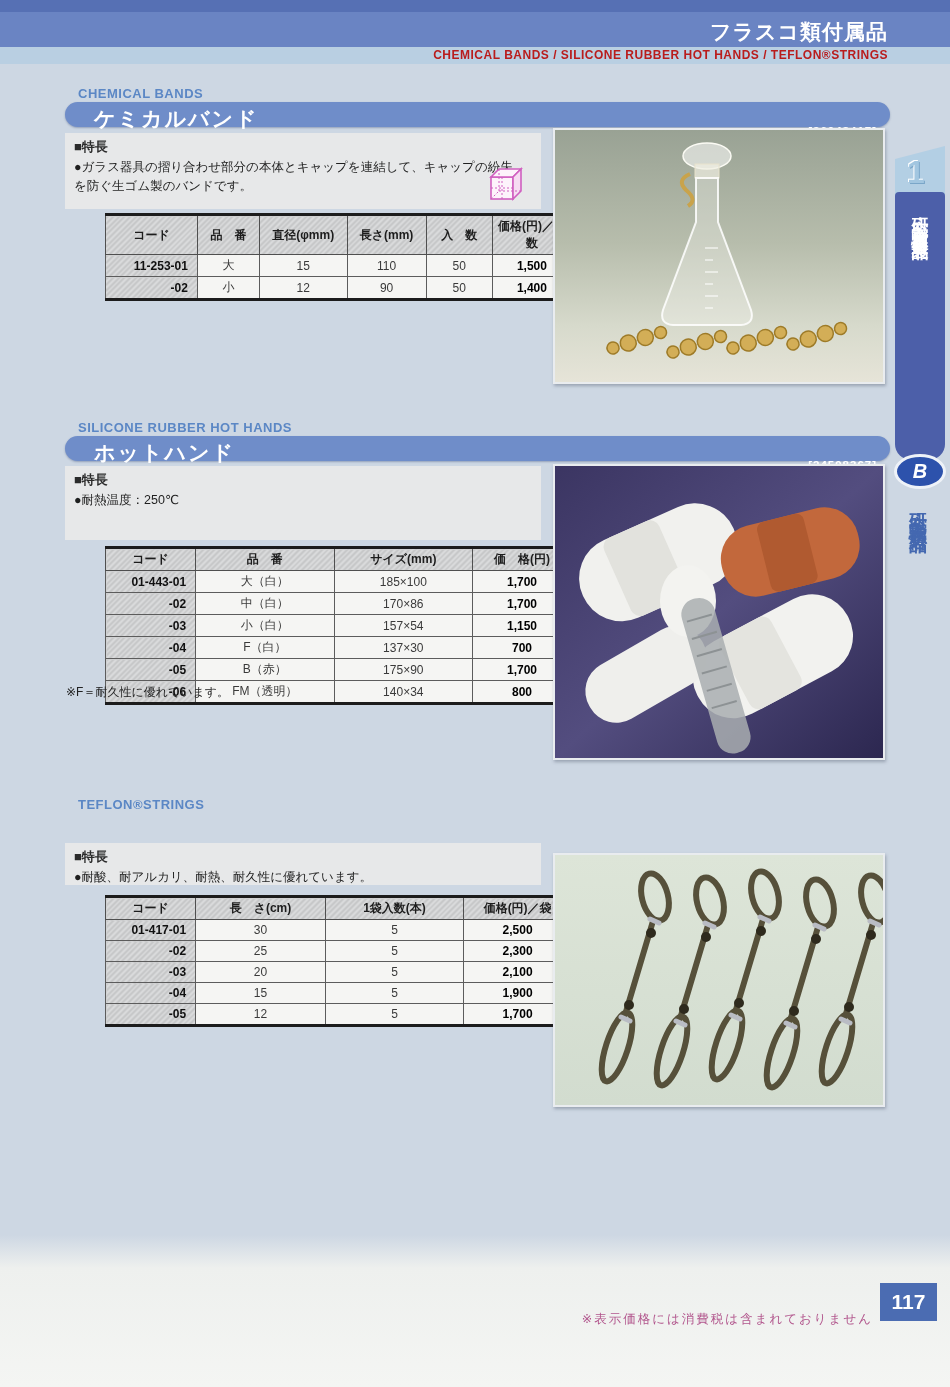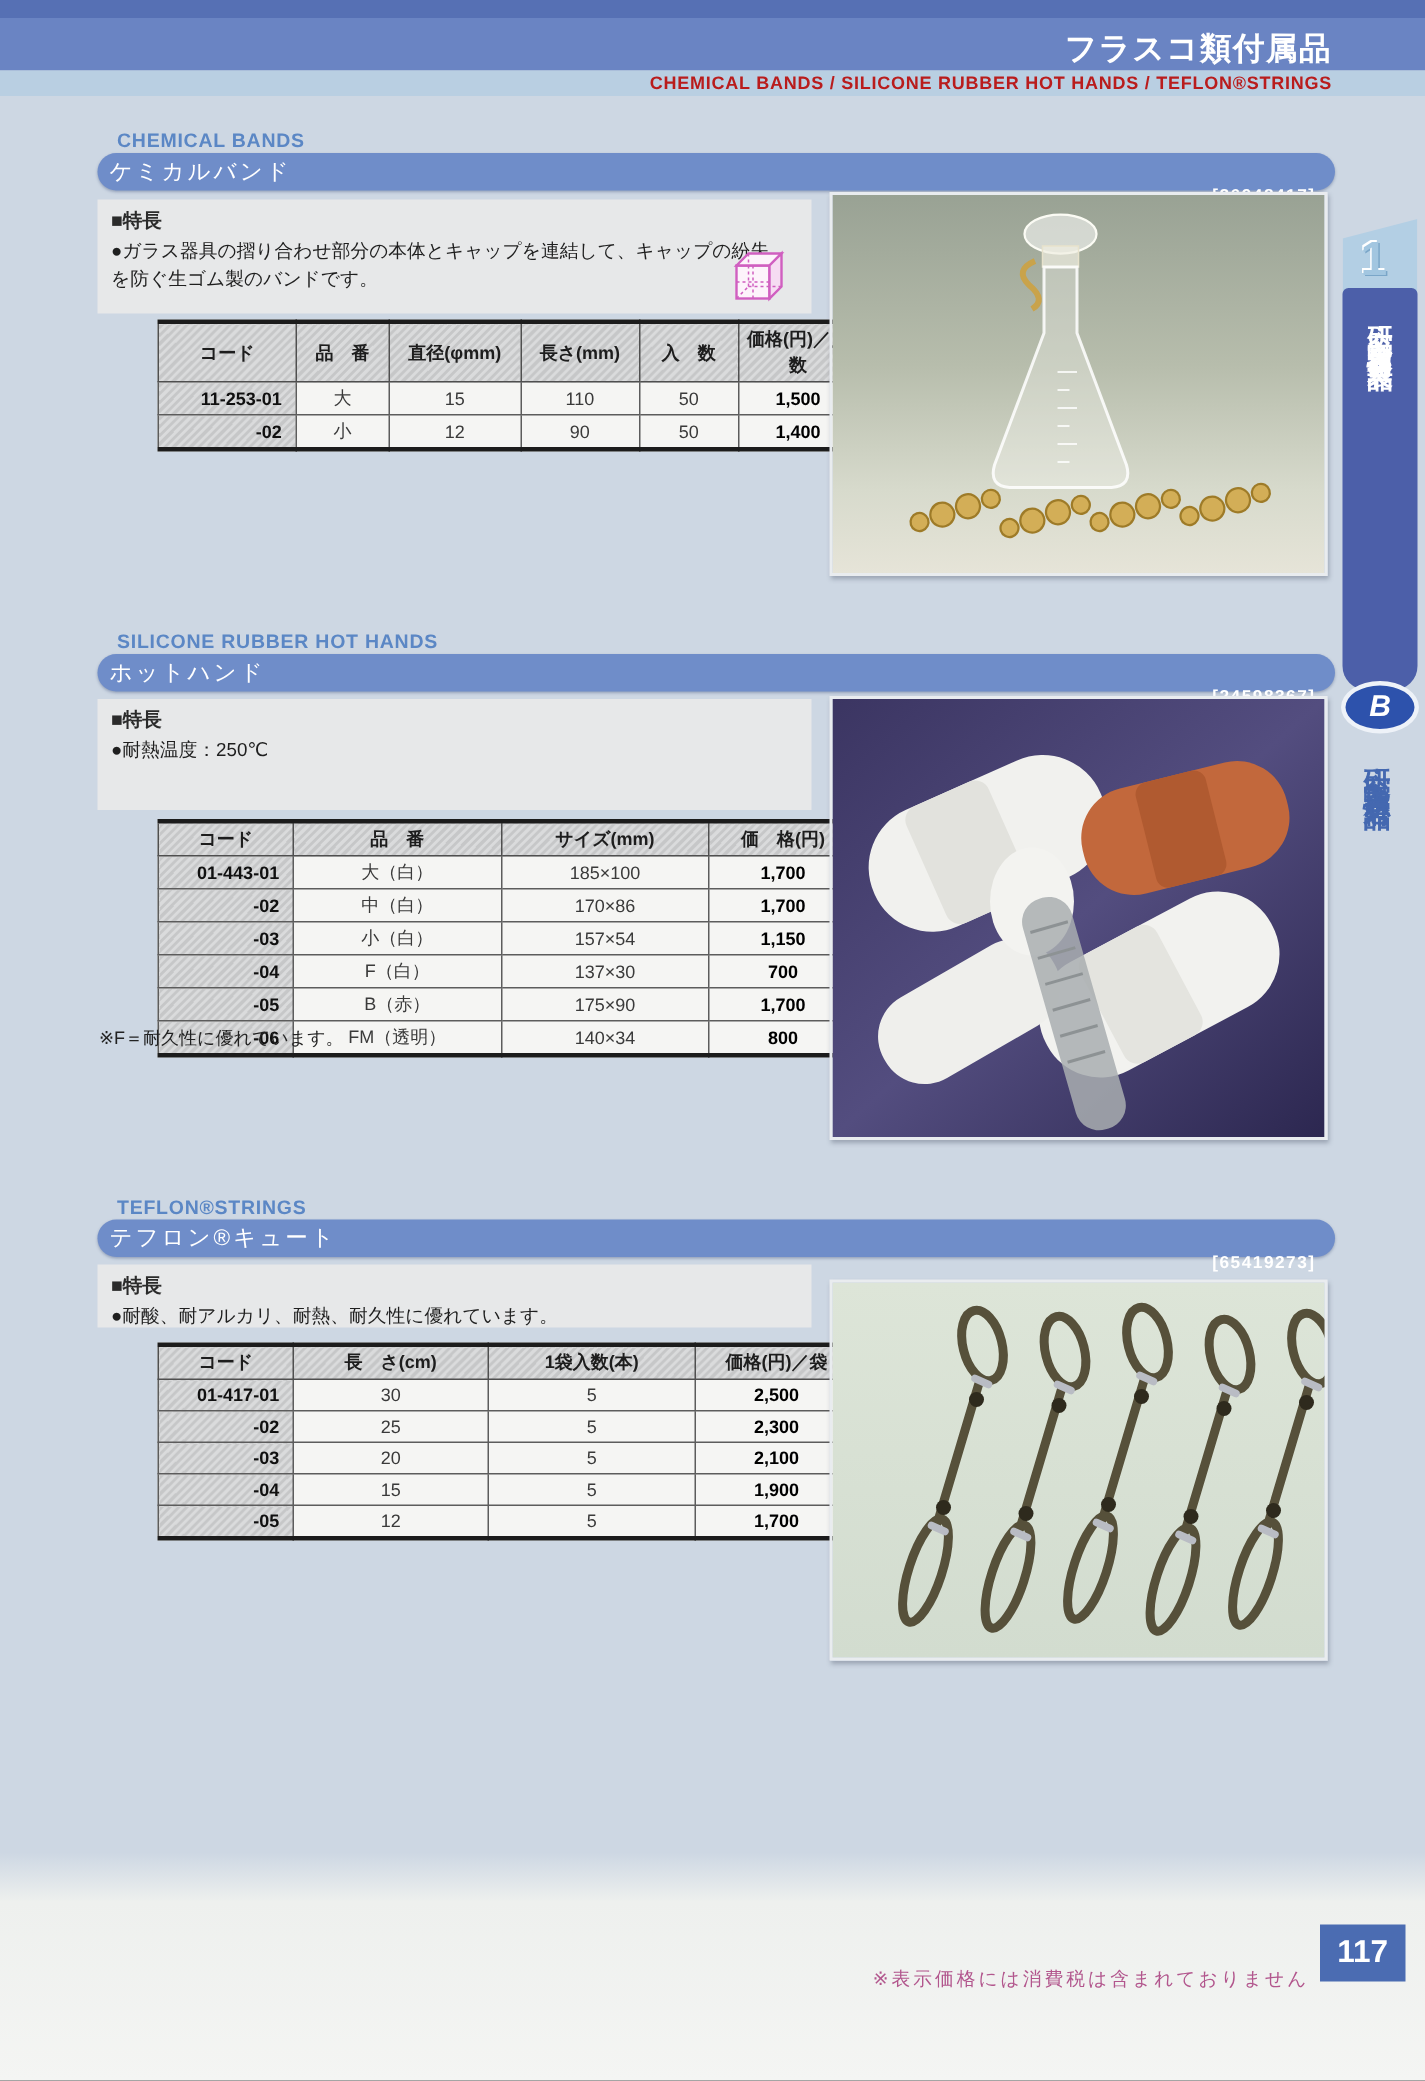--- a/index.html
+++ b/index.html
@@ -9,21 +9,21 @@
   
   .band-main{position:absolute;left:0;top:0;width:950px;height:47px;background:#6a84c3;text-align:center;}
   .band-dark{position:absolute;left:0;top:0;width:950px;height:12px;background:#5670b4;}
   .band-title{position:absolute;right:62px;top:18px;color:#ffffff;font-weight:bold;font-size:21px;letter-spacing:1px;}
   .band-sub{position:absolute;left:0;top:47px;width:950px;height:17px;background:#b9cfe2;}
   .band-sub-text{position:absolute;right:62px;top:1px;color:#b91c1c;font-weight:bold;font-size:12px;letter-spacing:.5px;}
   
   .eng-label{position:absolute;left:78px;color:#5b87c5;font-weight:bold;font-size:13px;letter-spacing:.5px;}
   .sec-bar{position:absolute;left:65px;width:825px;height:25px;background:#6f8dc9;border-radius:13px;
            box-shadow:0 1px 2px rgba(40,60,110,.35);}
-  .sec-bar .jp{position:absolute;left:8px;top:3px;color:#fff;font-weight:normal;font-size:15px;letter-spacing:2px;}
+  .sec-bar .jp{position:absolute;left:29px;top:3px;color:#fff;font-weight:bold;font-size:21px;letter-spacing:2px;}
   .sec-bar .code{position:absolute;right:13px;top:23px;color:#fff;font-weight:bold;font-size:11.5px;letter-spacing:1px;}
   .feat-panel{position:absolute;left:65px;width:476px;background:#e7e8e9;padding:5px 9px 7px 9px;box-sizing:border-box;}
   .feat-head{font-weight:bold;font-size:13px;color:#2b2b2b;margin-bottom:2px;}
   .feat-line{font-size:12.5px;color:#1f1f1f;line-height:1.5;}
   .tbl-note{position:absolute;left:66px;font-size:12px;color:#222;}
   
   table.spec{position:absolute;left:65px;border-collapse:collapse;width:467px;table-layout:fixed;
              border-top:3px solid #1c1c1c;border-bottom:3px solid #1c1c1c;background:#f5f5f3;font-size:12px;margin-left:40px;}
   table.spec th{background:repeating-linear-gradient(135deg,#c6c7c8 0 2px,#dadbdc 2px 4px);
                 border:1px solid #4f4f4f;font-weight:bold;color:#1d1d1d;padding:2px 3px;height:16px;}
@@ -286,24 +286,20 @@
               <line x1="154" y1="196" x2="154" y2="222"></line>
               <line x1="172" y1="196" x2="172" y2="222"></line>
               <line x1="190" y1="196" x2="190" y2="222"></line>
             </g>
         </g>
       </g>
     </svg>
   </div>
 
   <div class="eng-label" style="top:797px">TEFLON®STRINGS</div>
-  <div class="sec-bar" style="top:813px">
-    <span class="jp">テフロン®キュート</span>
-    <span class="code">[65419273]</span>
-  </div>
   <div class="feat-panel" style="top:843px;height:42px">
     <div class="feat-head">■特長</div>
     <div class="feat-line">●耐酸、耐アルカリ、耐熱、耐久性に優れています。</div>
   </div>
   <table class="spec t3" style="top:895px">
     <thead>
         <tr>
           <th>コード</th>
           <th>長　さ(cm)</th>
           <th>1袋入数(本)</th>

